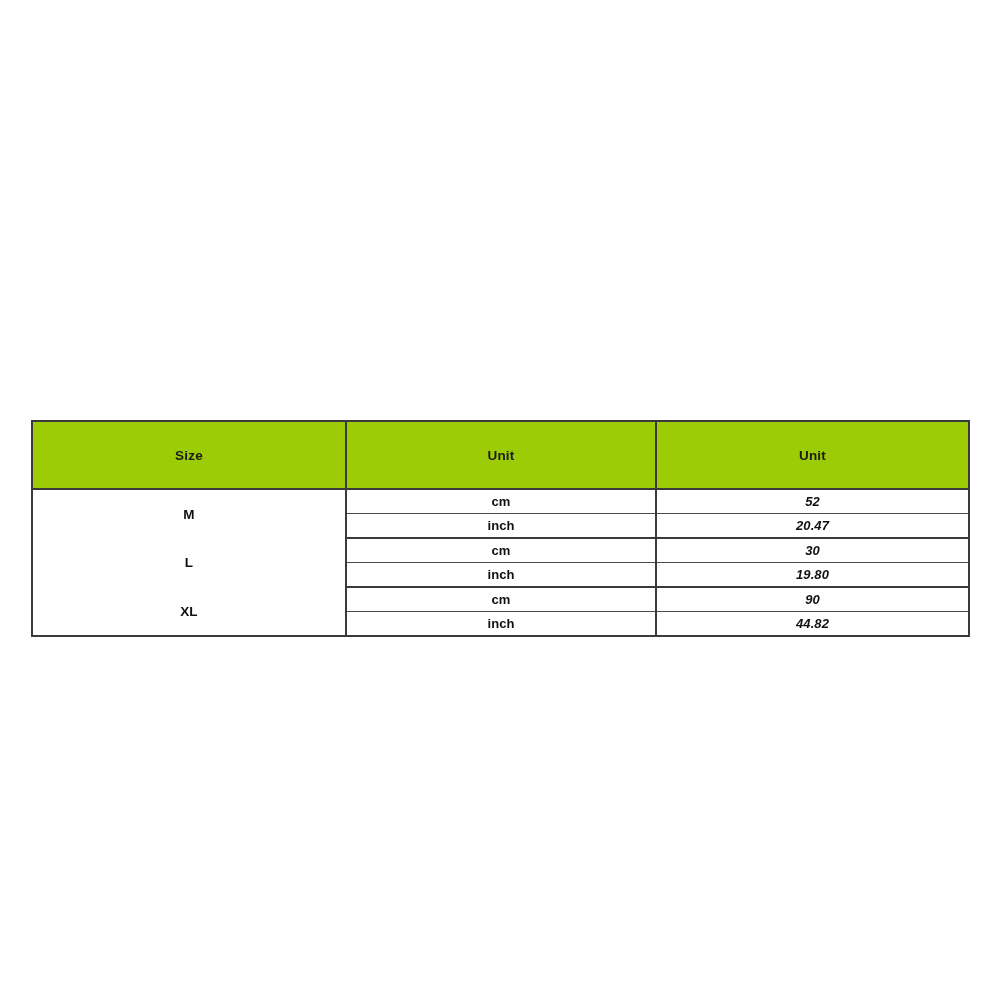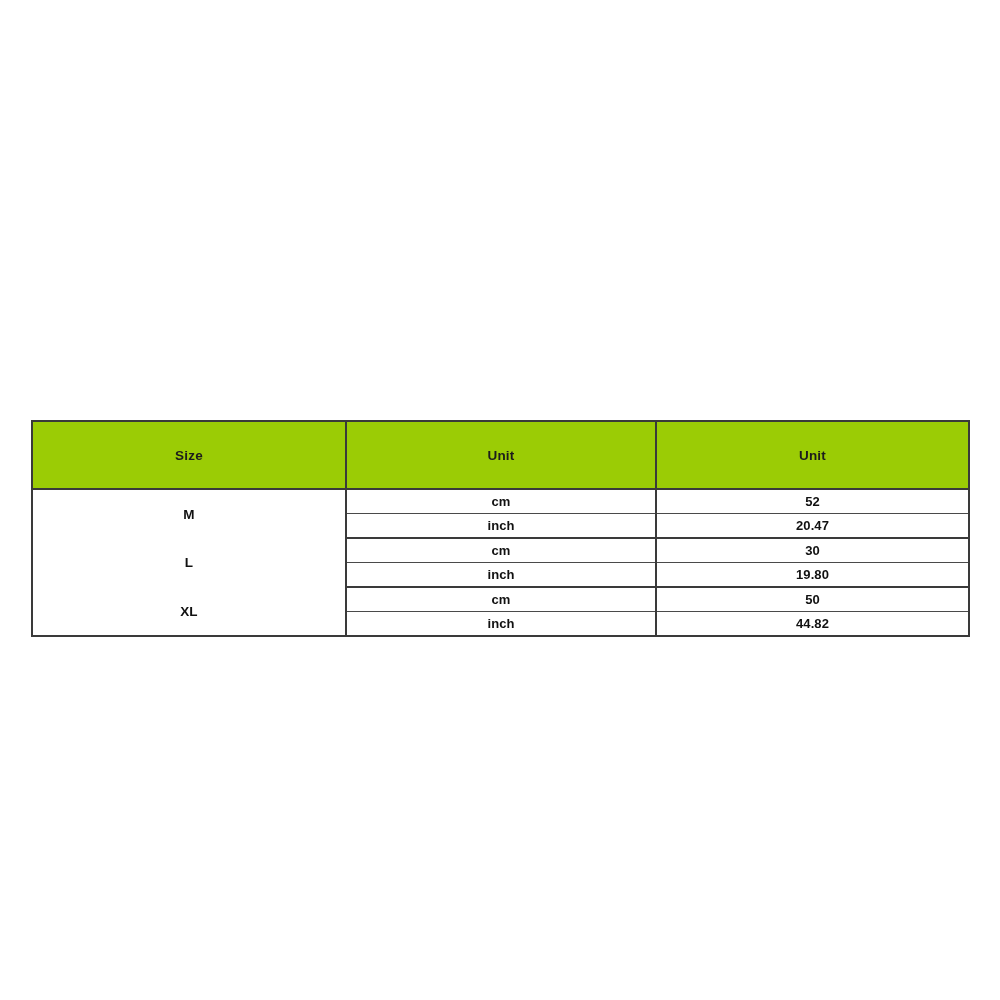--- a/index.html
+++ b/index.html
@@ -53,21 +53,21 @@
     height: 23px;
     padding: 0;
     text-align: center;
     vertical-align: middle;
     color: #111111;
     font-size: 13px;
     font-weight: bold;
     border-right: 2px solid #3a3a3a;
     letter-spacing: 0.1px;
   }
-  #size-chart-table tbody td:last-child { border-right: none; }
+  #size-chart-table tbody td:last-child { border-right: none; font-style: italic; }
 
   
   #size-chart-table tbody td.size-cell {
     font-size: 13.5px;
   }
 
   
   #size-chart-table tbody tr.row-cm td.unit-cell,
   #size-chart-table tbody tr.row-cm td.value-cell {
     border-bottom: 1.5px solid #4a4a4a;
@@ -119,21 +119,21 @@
       <td class="value-cell">30</td>
     </tr>
     <tr class="row-inch group-end">
       <td class="unit-cell">inch</td>
       <td class="value-cell">19.80</td>
     </tr>
 
     <tr class="row-cm">
       <td class="size-cell" rowspan="2">XL</td>
       <td class="unit-cell">cm</td>
-      <td class="value-cell">50</td>
+      <td class="value-cell">90</td>
     </tr>
     <tr class="row-inch group-last">
       <td class="unit-cell">inch</td>
       <td class="value-cell">44.82</td>
     </tr>
 
   </tbody>
 </table>
 
 </body></html>

